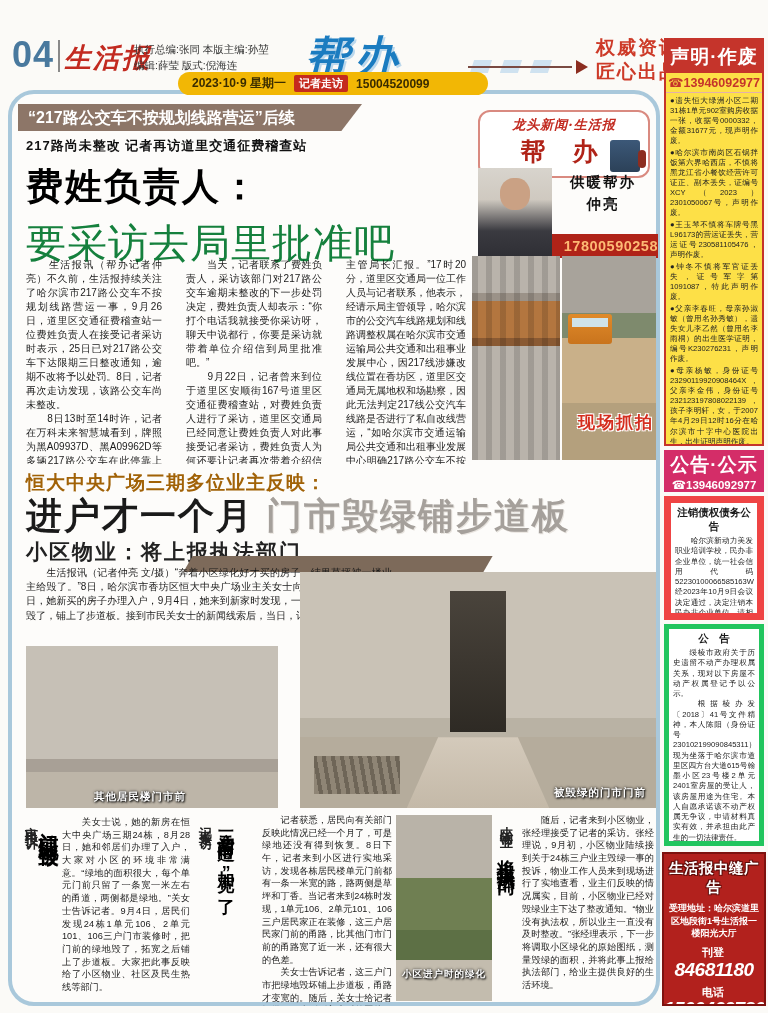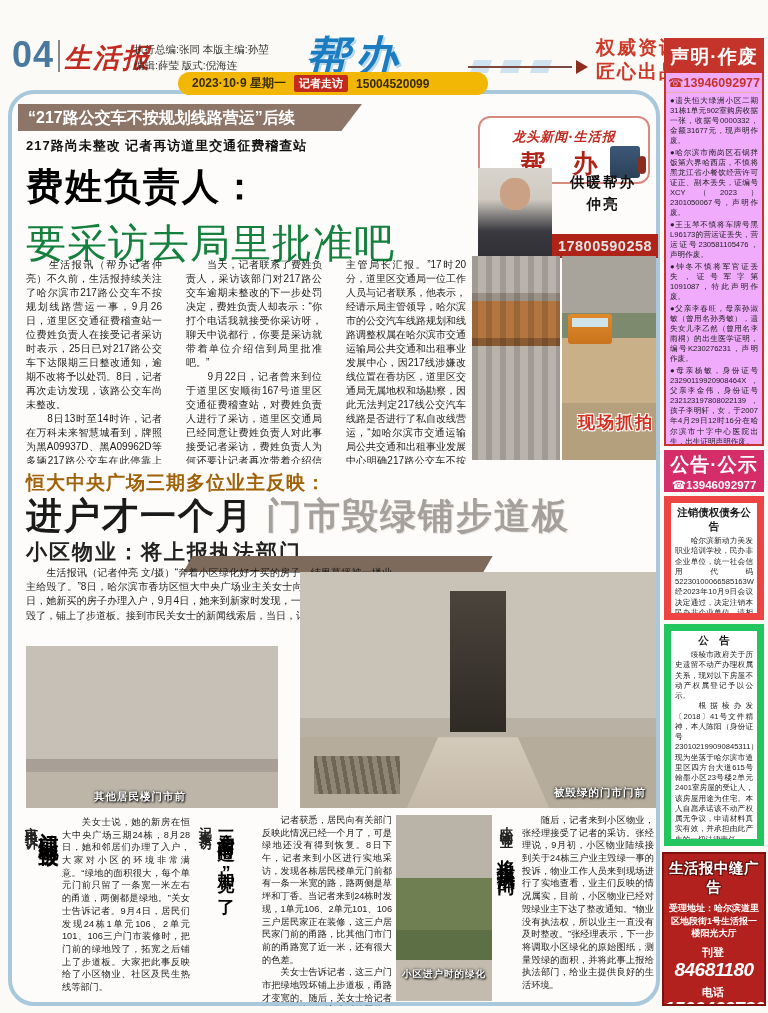--- a/index.html
+++ b/index.html
@@ -27,30 +27,30 @@
   .mainframe { left:8px; top:90px; width:652px; height:916px; border:4px solid #a9c8db; border-radius:26px; background:#fdfcfa; }
 
   
   .kicker { left:18px; top:104px; width:344px; height:27px; background:#8d7668; color:#fff; font-size:16px; font-weight:bold; line-height:27px; padding-left:10px; clip-path:polygon(0 0,100% 0,94% 100%,0 100%); }
   .subhead { left:26px; top:137px; font-size:13px; font-weight:bold; color:#111; letter-spacing:1px; }
   .head1 { left:26px; top:162px; font-size:37px; font-weight:900; color:#000; letter-spacing:2px; }
   .head2 { left:26px; top:216px; font-size:40px; font-weight:400; color:#15803d; letter-spacing:1px; }
 
   
   .helper { left:478px; top:100px; width:172px; height:158px; }
-  .helper-logo { position:absolute; left:0; top:16px; width:172px; height:68px; border:2px solid #d98a80; border-radius:12px; background:#fff; text-align:center; padding-top:10px; }
+  .helper-logo { position:absolute; left:0; top:10px; width:172px; height:68px; border:2px solid #d98a80; border-radius:12px; background:#fff; text-align:center; padding-top:4px; }
   .helper-brand { font-family:"DejaVu Serif",serif; font-style:italic; font-weight:bold; font-size:13px; color:#c22a20; letter-spacing:1px; }
   .helper-title { font-size:25px; font-weight:900; color:#b02318; letter-spacing:10px; margin-top:1px; }
   .helper-illu { position:absolute; right:8px; top:28px; width:30px; height:32px; background:linear-gradient(#3c5878,#2c4158); border-radius:3px; }
   .helper-illu:after { content:""; position:absolute; right:-6px; top:10px; width:8px; height:18px; background:#8c2d20; border-radius:4px; }
   .helper-photo { position:absolute; left:0; top:68px; width:74px; height:90px; background:linear-gradient(#d8d4cd 0%,#cfc9c0 35%,#3a3a40 70%,#2e2e34 100%); }
   .helper-photo:before { content:""; position:absolute; left:22px; top:10px; width:30px; height:32px; background:#caa184; border-radius:45%; }
   .helper-right { position:absolute; left:78px; top:72px; width:94px; text-align:center; }
   .helper-service { font-size:14.5px; font-weight:900; color:#111; letter-spacing:2px; line-height:1.5; }
-  .helper-phone { position:absolute; left:74px; top:134px; width:106px; height:24px; background:#b02318; color:#e5e5e5; font-size:14.5px; font-weight:900; line-height:24px; text-align:center; letter-spacing:.5px; }
+  .helper-phone { position:absolute; left:74px; top:134px; width:106px; height:24px; background:#b02318; color:#fdba74; font-size:14.5px; font-weight:900; line-height:24px; text-align:right; letter-spacing:.5px; }
 
   .bodycol { font-size:10px; line-height:1.4; white-space:pre-line; overflow:hidden; }
   .col-a { left:26px;  top:258px; width:136px; height:206px; }
   .col-b { left:186px; top:258px; width:136px; height:206px; }
   .col-c { left:346px; top:258px; width:120px; height:206px; }
 
   
   .photoA { left:472px; top:256px; width:88px; height:204px;
     background:linear-gradient(#b9b3ab 0 18%,#9b9288 18% 22%,#b3763f 22% 40%,#8a5a33 40% 44%,#b9b3ab 44% 100%),repeating-linear-gradient(90deg,#00000022 0 6px,#ffffff00 6px 14px); background-blend-mode:multiply; }
   .photoB { left:562px; top:256px; width:94px; height:204px;
@@ -86,32 +86,32 @@
   .vh3  { left:494px; top:816px; height:190px; }
   .vh3 .vbold { font-size:18px; }
   .bcol { font-size:9.2px; line-height:1.38; white-space:pre-line; overflow:hidden; }
   .bcol1 { left:62px;  top:816px; width:128px; height:190px; }
   .bcol2 { left:262px; top:814px; width:130px; height:192px; }
   .bcol3 { left:522px; top:814px; width:132px; height:192px; }
   .photoSmall { left:396px; top:815px; width:96px; height:186px;
     background:linear-gradient(180deg,#b9b3a8 0 34%,#6f7f52 34% 62%,#5d7045 62% 78%,#c3bcae 78% 100%); }
 
   
-  .sb-box1 { left:664px; top:38px; width:100px; height:408px; border:2px solid #c5342b; background:#f0abfc; overflow:hidden; }
+  .sb-box1 { left:664px; top:38px; width:100px; height:408px; border:2px solid #c5342b; background:#fde047; overflow:hidden; }
   .sb-head1 { background:#c5342b; color:#fff; font-size:19px; font-weight:900; text-align:center; padding:4px 0 3px; letter-spacing:1px; }
   .sb-phone1 { color:#c5342b; font-size:12.5px; font-weight:900; text-align:center; padding:2px 0; border-bottom:1px solid #e3b0ab; }
   .ads { padding:3px 4px; font-size:7.6px; line-height:1.32; color:#222; }
   .ads p { text-align:justify; margin-bottom:2px; }
   .sb-head2 { left:664px; top:450px; width:100px; height:42px; background:#d42d68; color:#fff; text-align:center; }
   .sb-head2 .t { font-size:19px; font-weight:900; letter-spacing:1px; padding-top:2px; }
   .sb-head2 .p { font-size:11.5px; font-weight:bold; }
   .sb-box2 { left:664px; top:496px; width:100px; height:124px; border:7px solid #ef4444; background:#fff; padding:3px 4px; overflow:hidden; }
   .sb-title { text-align:center; font-size:10.5px; font-weight:900; margin-bottom:2px; }
   .sb-body { font-size:7.6px; line-height:1.35; text-align:justify; white-space:pre-line; }
-  .sb-box3 { left:664px; top:624px; width:100px; height:222px; border:7px solid #22c55e; background:#fff; padding:3px 4px; overflow:hidden; }
+  .sb-box3 { left:664px; top:624px; width:100px; height:222px; border:5px solid #22c55e; background:#fff; padding:3px 4px; overflow:hidden; }
   .sb-ad { left:662px; top:852px; width:104px; height:154px; background:#b2211d; border:2px solid #7e120f; color:#fff; text-align:center; overflow:hidden; }
   .sb-ad .big { font-size:14.5px; font-weight:900; letter-spacing:.5px; margin-top:5px; color:#fff; text-shadow:1px 1px 0 #5e0d0a,-1px -1px 0 #5e0d0a,1px -1px 0 #5e0d0a,-1px 1px 0 #5e0d0a; }
   .sb-ad .addr { font-size:9px; font-weight:bold; line-height:1.4; margin:5px 3px 2px; }
   .sb-ad .numrow { line-height:1.05; margin-top:3px; }
   .sb-ad .lab { font-size:11px; font-weight:bold; margin-right:2px; }
   .sb-ad .num { font-size:19px; font-weight:900; font-style:italic; letter-spacing:-.5px; }
 </style>
 </head>
 <body>
 

